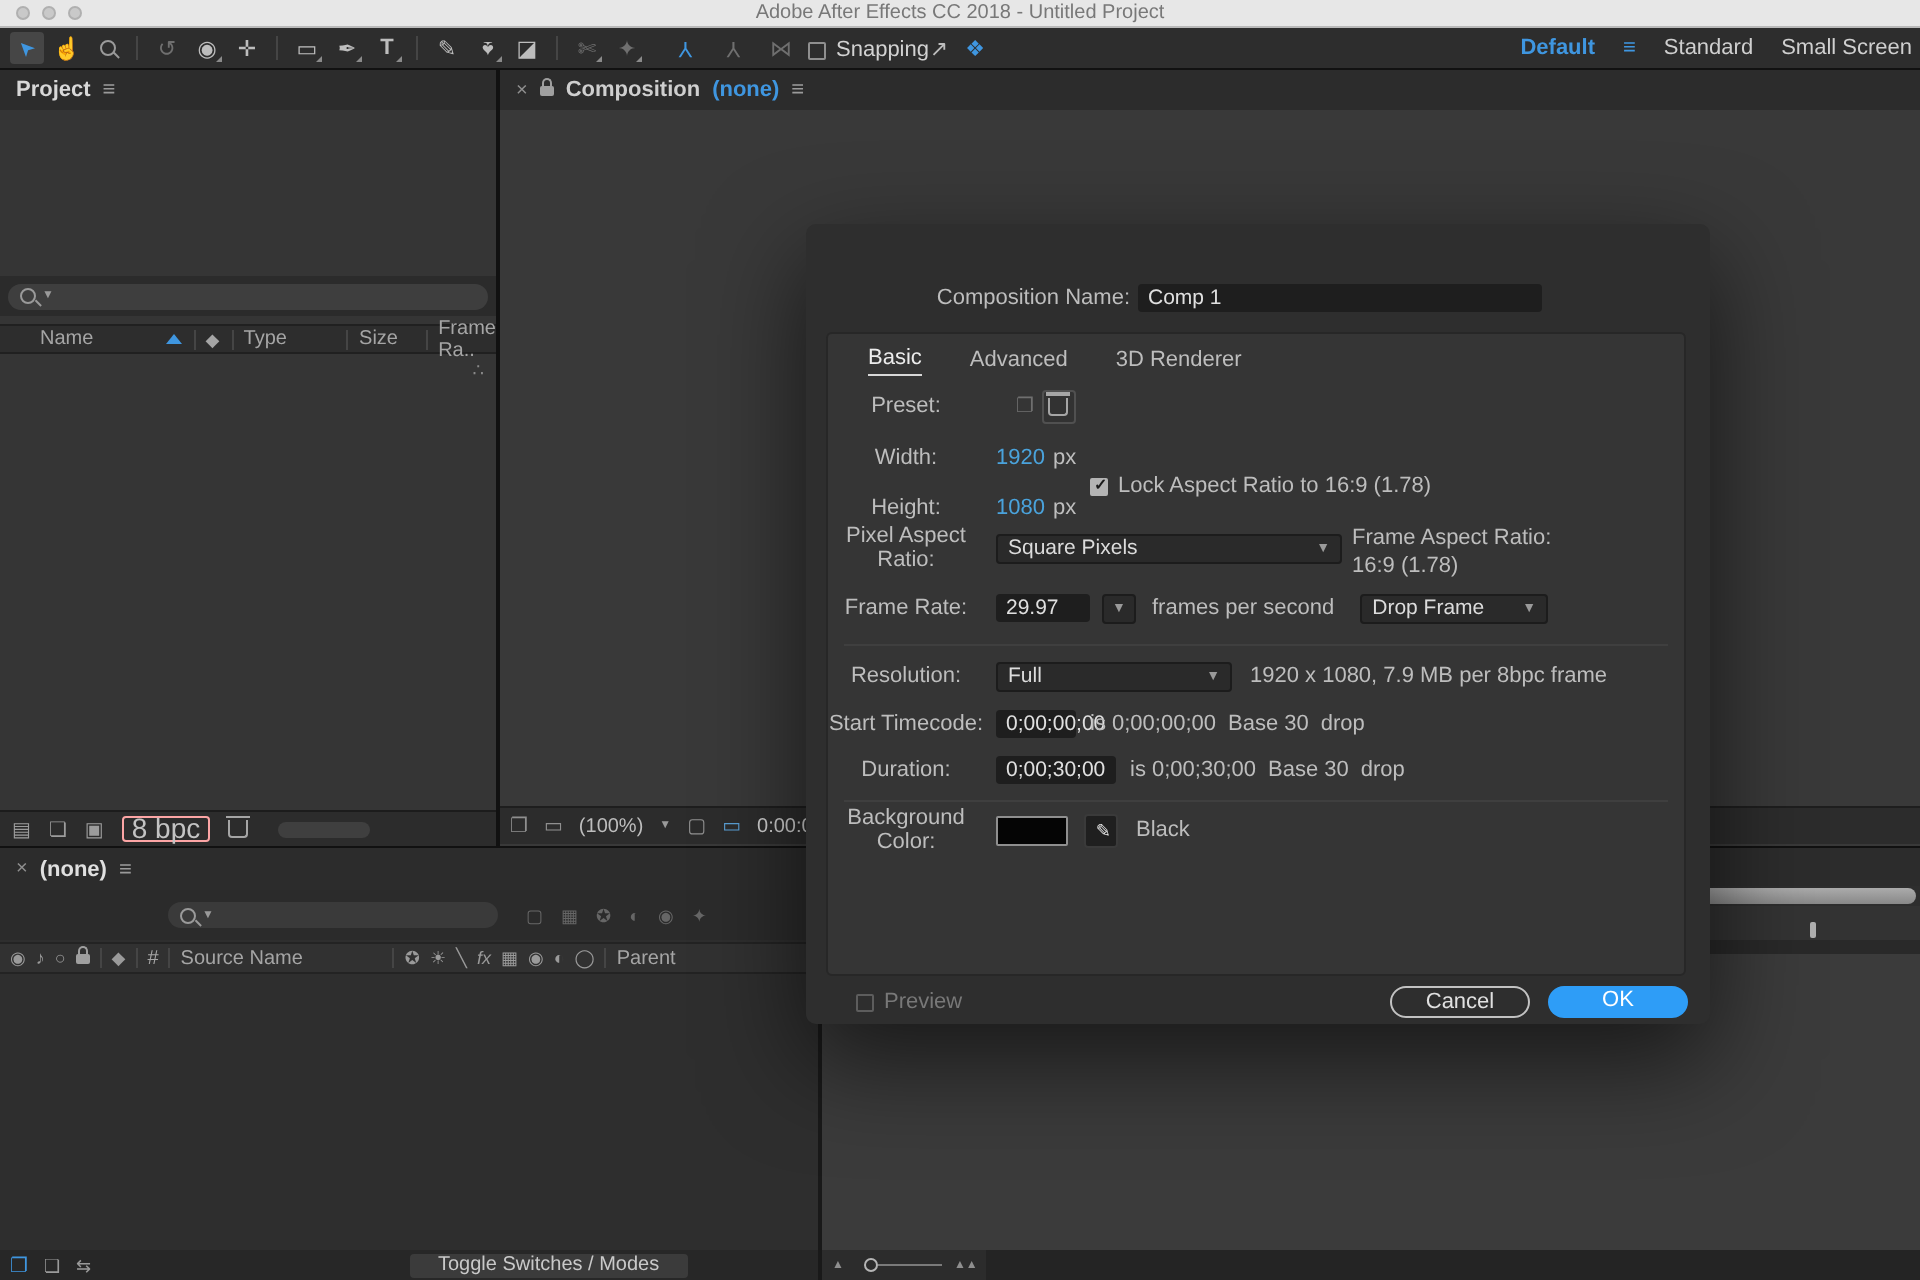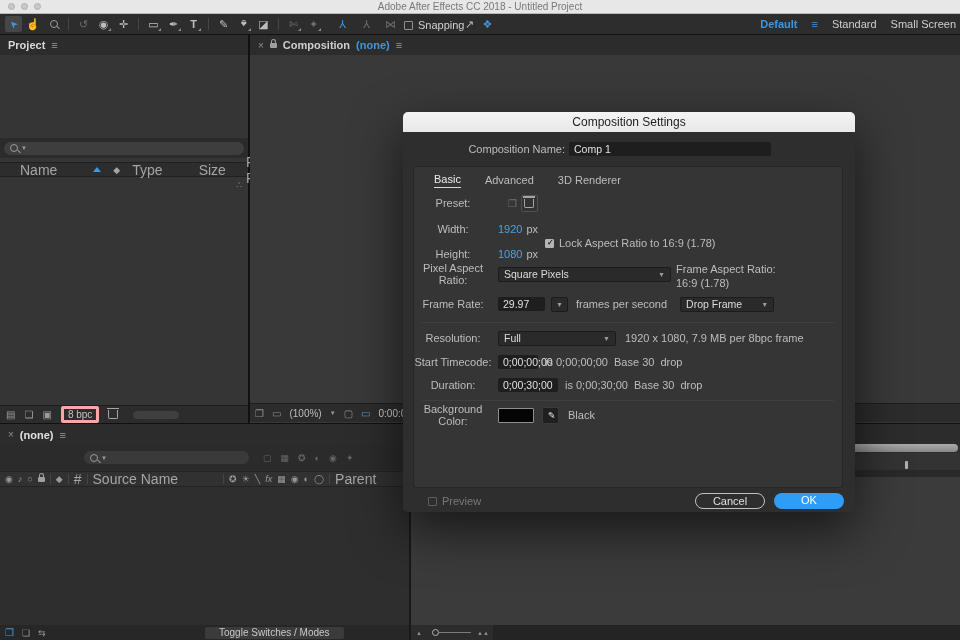--- a/index.html
+++ b/index.html
@@ -36,30 +36,30 @@
   .tabrow{position:absolute;left:0;top:0;right:0;height:20px;background:#2c2c2c;display:flex;align-items:center;gap:6px;padding-left:8px;box-sizing:border-box}
   .menu-ic{color:#9a9a9a;font-size:11px}
   .close-ic{color:#8f8f8f;font-size:10px}
   .searchfield{background:#3e3e3e;border-radius:7px;height:13px;display:flex;align-items:center;gap:3px;padding-left:6px;box-sizing:border-box}
   .tinychev{color:#9a9a9a;font-size:6px}
   .lockicon{width:7px;height:5px;background:#9f9f9f;border-radius:1px;position:relative;display:inline-block}
   .lockicon::before{content:"";position:absolute;top:-4px;left:1px;width:3px;height:3px;border:1.2px solid #9f9f9f;border-bottom:none;border-radius:3px 3px 0 0}
   .trash{width:8px;height:8px;border:1px solid #a5a5a5;border-top:none;border-radius:0 0 2px 2px;position:relative;display:inline-block}
   .trash::before{content:"";position:absolute;top:-2.5px;left:-2px;right:-2px;height:1.5px;background:#a5a5a5}
   .tri-up{width:0;height:0;border-left:4px solid transparent;border-right:4px solid transparent;border-bottom:5px solid #3f96e0}
-  .colhead{color:#a5a5a5;font-size:14px}
+  .colhead{color:#a5a5a5;font-size:10px}
   .vdiv{width:1px;height:10px;background:#454545}
 
   
   #project{left:0;top:35px;width:248px;height:388px}
   #proj-search{position:absolute;left:0;top:103px;width:248px;height:20px;background:#2b2b2b;display:flex;align-items:center}
   #proj-cols{position:absolute;left:0;top:127px;width:248px;height:15px;background:#2d2d2d;border-top:1px solid #202020;border-bottom:1px solid #202020;box-sizing:border-box;display:flex;align-items:center;gap:6px}
   #proj-bottom{position:absolute;left:0;bottom:0;width:248px;height:18px;background:#2c2c2c;border-top:1px solid #1c1c1c;box-sizing:border-box;display:flex;align-items:center;gap:9px;padding-left:6px}
   .pb-ic{color:#9c9c9c;font-size:10px}
-  .bpc{border:3px solid #fca5a5;border-radius:2px;color:#c3c3c3;font-size:10px;padding:0 4px;height:11px;line-height:11px}
+  .bpc{border:1px solid #fca5a5;border-radius:2px;color:#c3c3c3;font-size:14px;padding:0 4px;height:11px;line-height:11px}
   .scrollpill{width:46px;height:8px;background:#3f3f3f;border-radius:4px}
 
   
   #comp{left:250px;top:35px;width:710px;height:388px;background:#393939}
   #comp .tabrow{background:#2c2c2c}
   #comp-bottom{position:absolute;left:0;bottom:1px;width:710px;height:19px;background:#2c2c2c;border-top:1px solid #1e1e1e;box-sizing:border-box;display:flex;align-items:center;gap:8px;padding-left:5px;color:#8f8f8f;font-size:10px}
 
   
   #timeline{left:0;top:424px;width:960px;height:216px;background:#2e2e2e}
   #tl-left{position:absolute;left:0;top:0;width:409px;height:216px}
@@ -284,21 +284,20 @@
         <span class="mtn" style="margin-left:5px">▲</span>
         <span class="knob" style="margin-left:10px"></span>
         <span class="sliderline"></span>
         <span class="mtn" style="margin-left:6px">▲▲</span>
       </div>
     </div>
   </div>
 </div>
 
 <div id="dialog">
-  <div id="dlg-title">Composition Settings</div>
 
   <div class="frow" style="top:29px">
     <span class="lbl" style="width:162px;text-align:right;margin-right:4px">Composition Name:</span>
     <span class="inp" style="width:202px">Comp 1</span>
   </div>
 
   <div id="dlg-box">
     <div class="flex" style="position:absolute;left:20px;top:6px;gap:24px">
       <span class="dtab active">Basic</span>
       <span class="dtab">Advanced</span>

